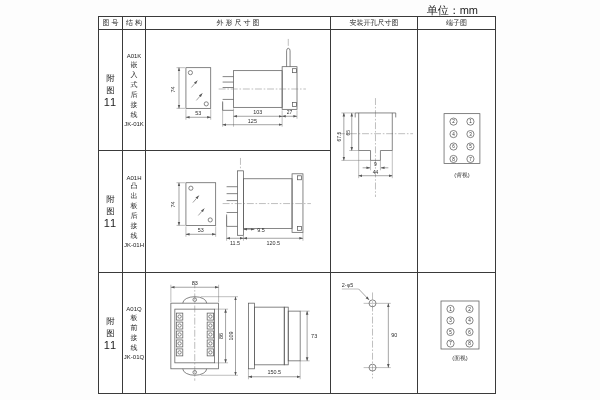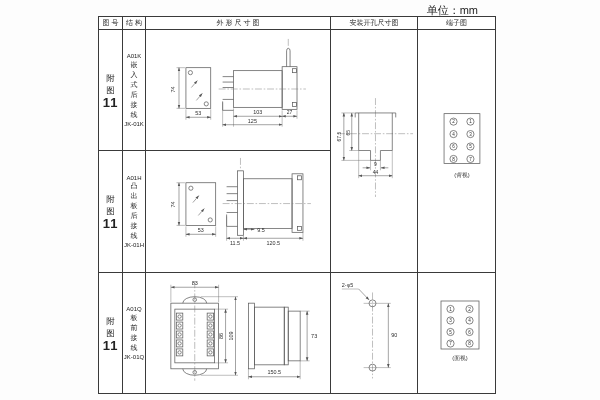--- a/index.html
+++ b/index.html
@@ -13,21 +13,21 @@
     grid-template-rows:13px 121px 122px 120px;
     border:1px solid #3a3a3a;background:#fff;}
   .cell{position:relative;display:flex;align-items:center;justify-content:center;color:#222;overflow:hidden;}
   .br{border-right:1px solid #3a3a3a}
   .bb{border-bottom:1px solid #3a3a3a}
   .rh{grid-row:1}.r1{grid-row:2}.r2{grid-row:3}.r3{grid-row:4}.r12{grid-row:2/4}
   .c1{grid-column:1}.c2{grid-column:2}.c3{grid-column:3}.c4{grid-column:4}.c5{grid-column:5}
 
   .head{font-size:7px;white-space:nowrap;color:#1f1f1f;}
   .figcell{flex-direction:column;gap:3px;font-size:8.5px;line-height:9px;}
-  .figcell .num{font-size:13px;letter-spacing:1px;font-weight:bold;}
+  .figcell .num{font-size:11px;letter-spacing:1px;}
   .structcell{flex-direction:column;gap:1.5px;font-size:7px;}
   .structcell .model,.structcell .code{font-size:6px;white-space:nowrap;}
   .structcell .tchar{font-size:7px;line-height:8.5px;}
   .drawcell svg{display:block;width:100%;height:100%;}
 
   .sk{fill:none;stroke:#5c5c5c;stroke-width:.75;}
   .ext{fill:none;stroke:#6d6d6d;stroke-width:.45;}
   .dim{fill:none;stroke:#565656;stroke-width:.55;}
   .cl{fill:none;stroke:#7c7c7c;stroke-width:.5;stroke-dasharray:7 1.8 1.6 1.8;}
   svg text{font-size:6px;fill:#2f2f2f;text-anchor:middle;font-family:"Liberation Sans","DejaVu Sans",sans-serif;}

